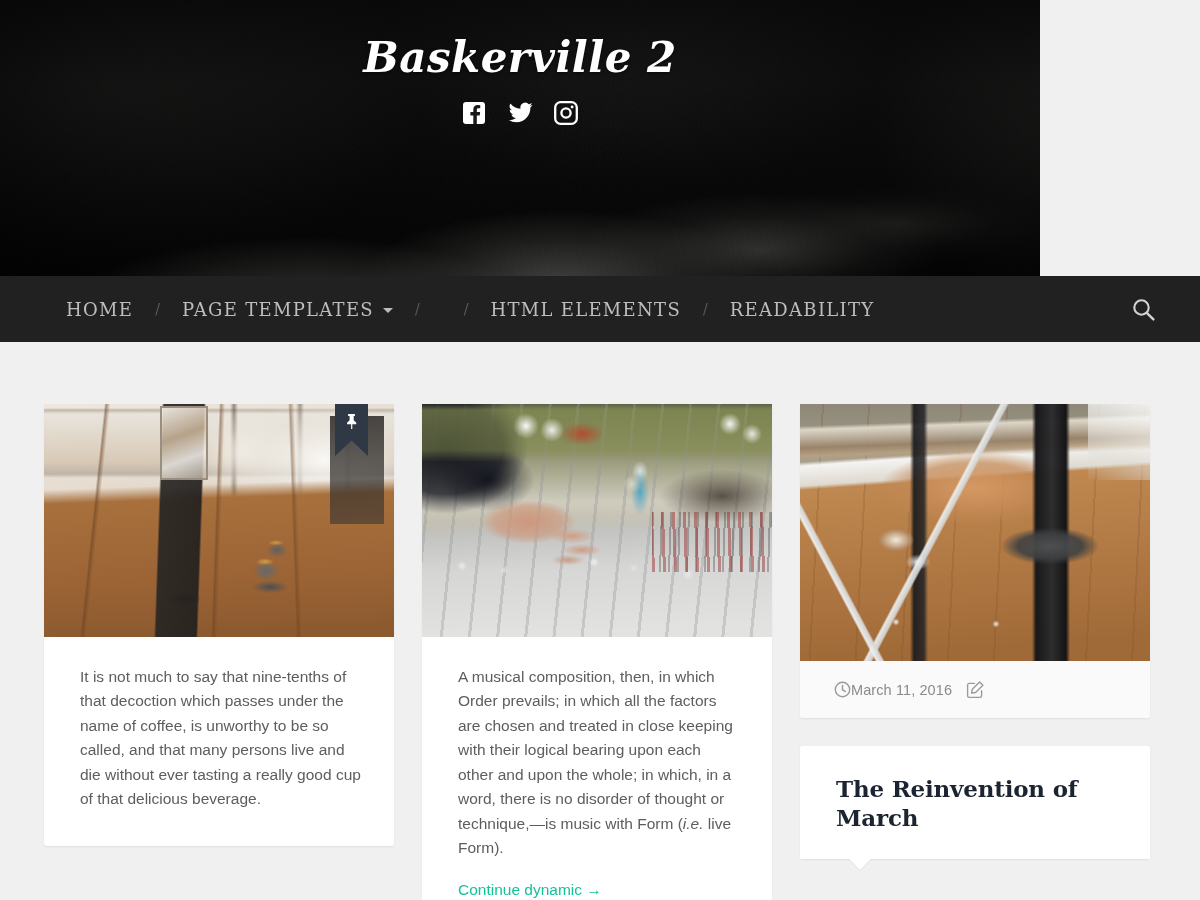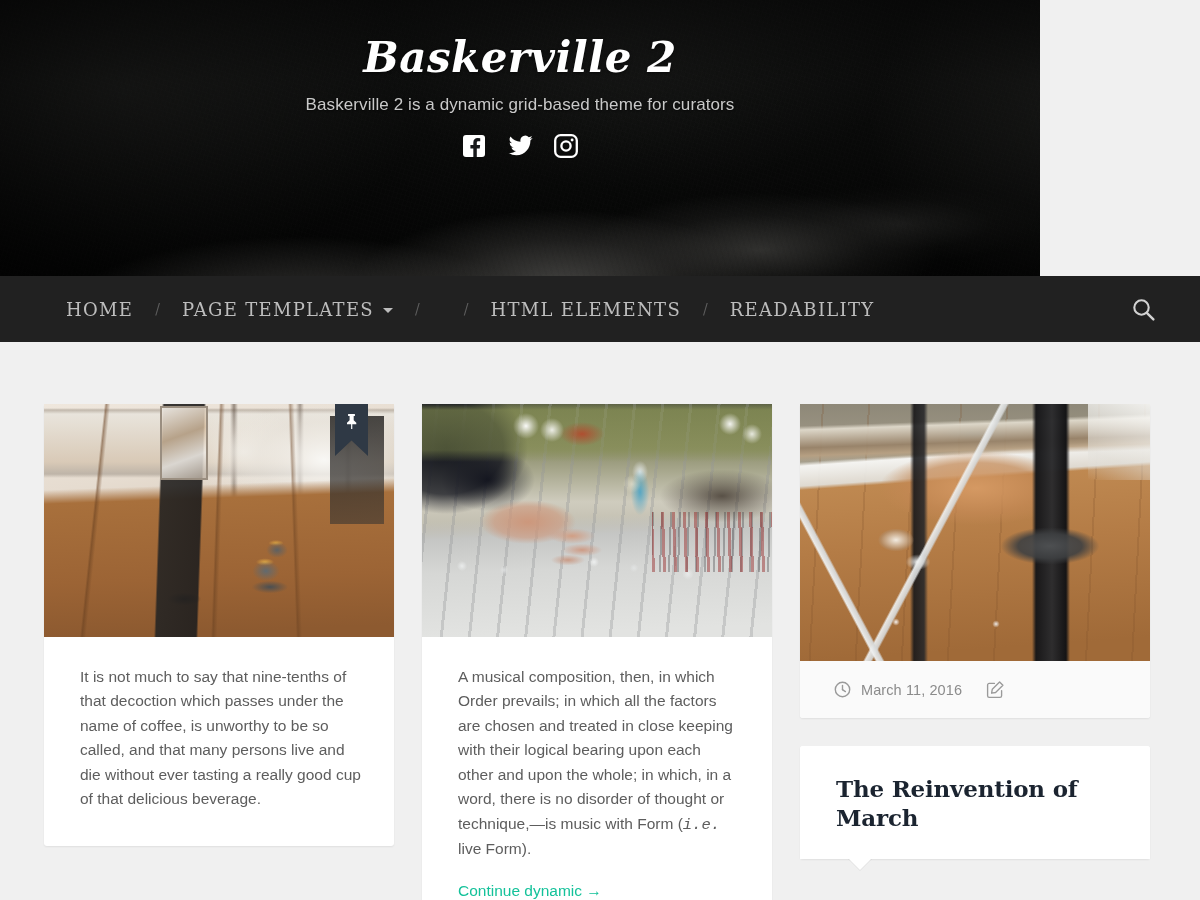--- a/index.html
+++ b/index.html
@@ -390,34 +390,33 @@
   }
 
   .card-body {
     padding: 28px 32px 34px 36px;
   }
   .card-excerpt {
     font-size: 15.5px;
     line-height: 1.58;
     color: #5d5d5d;
   }
-  .card-excerpt em { font-style: italic; font-family: Liberation Mono, monospace; }
+  .card-excerpt em { font-style: italic; }
   .continue-link {
     display: inline-block;
     margin-top: 20px;
     font-size: 15.5px;
     color: #14c29a;
     text-decoration: none;
     cursor: pointer;
   }
 
   .card-meta {
     display: flex;
     align-items: center;
-    gap: 10px;
     padding: 19px 24px 19px 34px;
     background: #fafafa;
     border-radius: 0 0 3px 3px;
   }
   .meta-date {
     font-size: 14.5px;
     color: #8b8b8b;
     letter-spacing: .1px;
   }
   .meta-icon { display: inline-flex; align-items: center; }
@@ -426,21 +425,20 @@
 </head>
 <body>
 
 <header class="site-header">
   <div class="hero-photo"></div>
   <div class="hero-grain"></div>
   <div class="hero-vignette"></div>
 
   <div class="hero-inner">
     <h1 class="site-title">Baskerville 2</h1>
-    <p class="site-description">Baskerville 2 is a dynamic grid-based theme for curators</p>
 
     <div class="social-row">
       <a class="social-link">
         <svg width="24" height="24" viewBox="0 0 24 24" aria-hidden="true">
           <rect x="1" y="1" width="22" height="22" rx="3" fill="#ffffff"></rect>
           <path d="M14.8 23V14.4h2.9l.43-3.35h-3.33V8.9c0-.97.27-1.63 1.66-1.63h1.78V4.27A23.6 23.6 0 0 0 15.65 4c-2.56 0-4.32 1.57-4.32 4.45v2.6H8.4v3.35h2.93V23z" fill="#17181a"></path>
         </svg>
       </a>
       <a class="social-link">
         <svg width="25" height="24" viewBox="0 0 26 24" aria-hidden="true">

